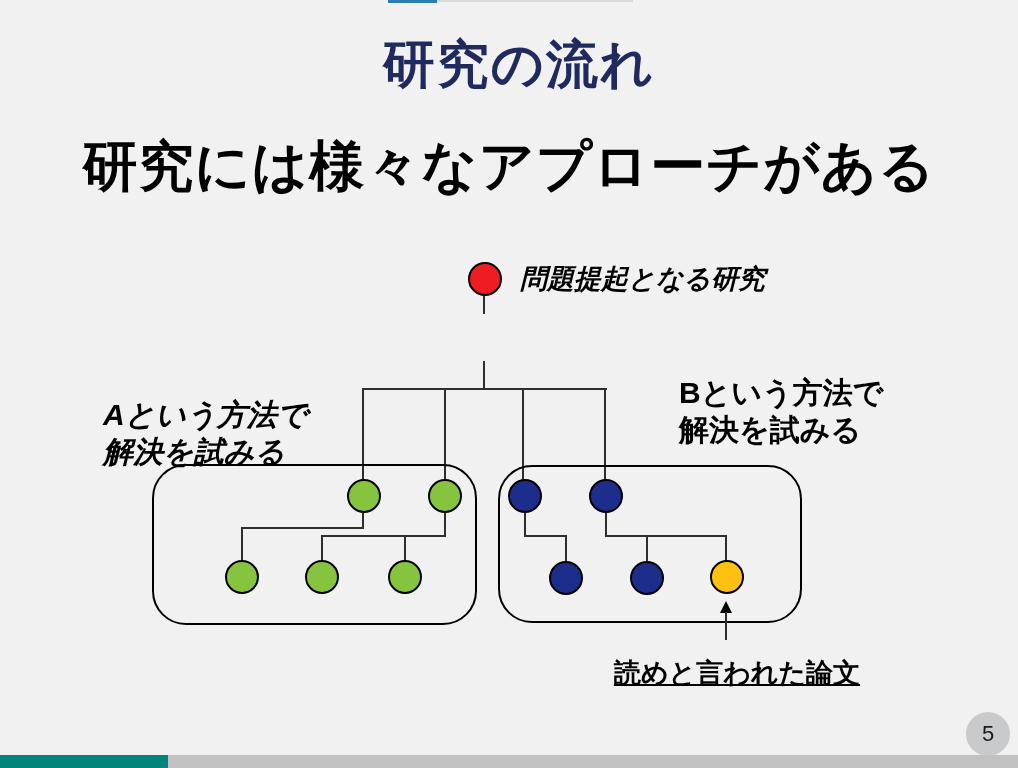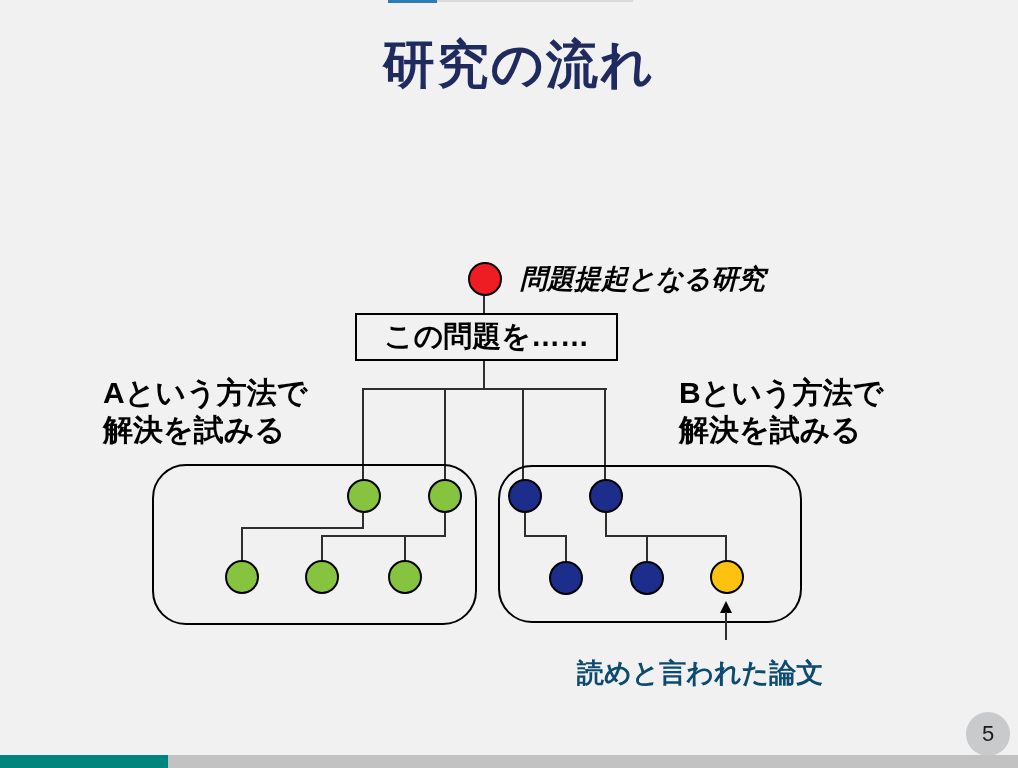--- a/index.html
+++ b/index.html
@@ -67,22 +67,24 @@
   .arrow-head{
     position:absolute;
     width:0;height:0;
     border-left:6px solid transparent;
     border-right:6px solid transparent;
     border-bottom:12px solid #000;
   }
   .arrow-label{
     position:absolute;
     left:577px;top:655px;width:320px;
-    font-size:27px;font-weight:bold;color:#0c4a6e;
+    text-align:center;
+    font-size:27px;font-weight:bold;color:#000000;
     white-space:nowrap;
+    text-decoration:underline;
   }
   .page-badge{
     position:absolute;
     left:966px;top:712px;
     width:44px;height:44px;
     border-radius:50%;
     background:#c9cacb;
     display:flex;align-items:center;justify-content:center;
     font-size:22px;color:#1a1a1a;
   }
@@ -93,38 +95,36 @@
 </style>
 </head>
 <body>
 
 <div class="slide">
 
   <div class="abs top-blue-dash" style="background: rgb(46, 124, 181);"></div>
   <div class="abs top-gray-line" style="background: rgb(217, 217, 217);"></div>
 
   <div class="abs slide-title" style="color: rgb(31, 42, 94);">研究の流れ</div>
+  <div class="abs subtitle">研究には様々なアプローチがある</div>
 
   <div class="node" style="left: 468px; top: 262px; background: rgb(238, 28, 35);"></div>
   <div class="node-label" style="left:520px;top:263px;line-height:33px;font-style:italic;">問題提起となる研究</div>
 
   <div class="line" style="left:483px;top:296px;width:2px;height:18px;"></div>
 
-  <div class="problem-box">
-    <span>この問題を……</span>
-  </div>
 
   <div class="line" style="left:483px;top:361px;width:2px;height:28px;"></div>
   <div class="line" style="left:362px;top:388px;width:245px;height:2px;"></div>
   <div class="line" style="left:362px;top:388px;width:2px;height:92px;"></div>
   <div class="line" style="left:444px;top:388px;width:2px;height:92px;"></div>
   <div class="line" style="left:522px;top:388px;width:2px;height:92px;"></div>
   <div class="line" style="left:604px;top:388px;width:2px;height:92px;"></div>
 
-  <div class="branch-label" style="left:103px;top:374px;">
+  <div class="branch-label" style="left:103px;top:396px;font-style:italic;">
     <div>Aという方法で</div>
     <div>解決を試みる</div>
   </div>
   <div class="branch-label" style="left:679px;top:374px;">
     <div>Bという方法で</div>
     <div>解決を試みる</div>
   </div>
 
   <div class="group-box" style="left:152px;top:464px;width:325px;height:161px;"></div>
   <div class="group-box" style="left:498px;top:465px;width:304px;height:158px;"></div>

